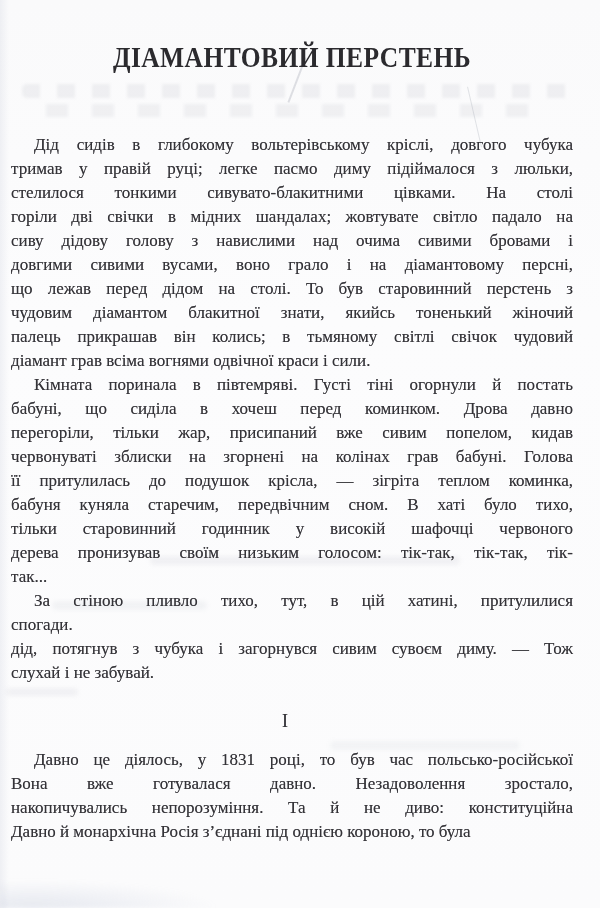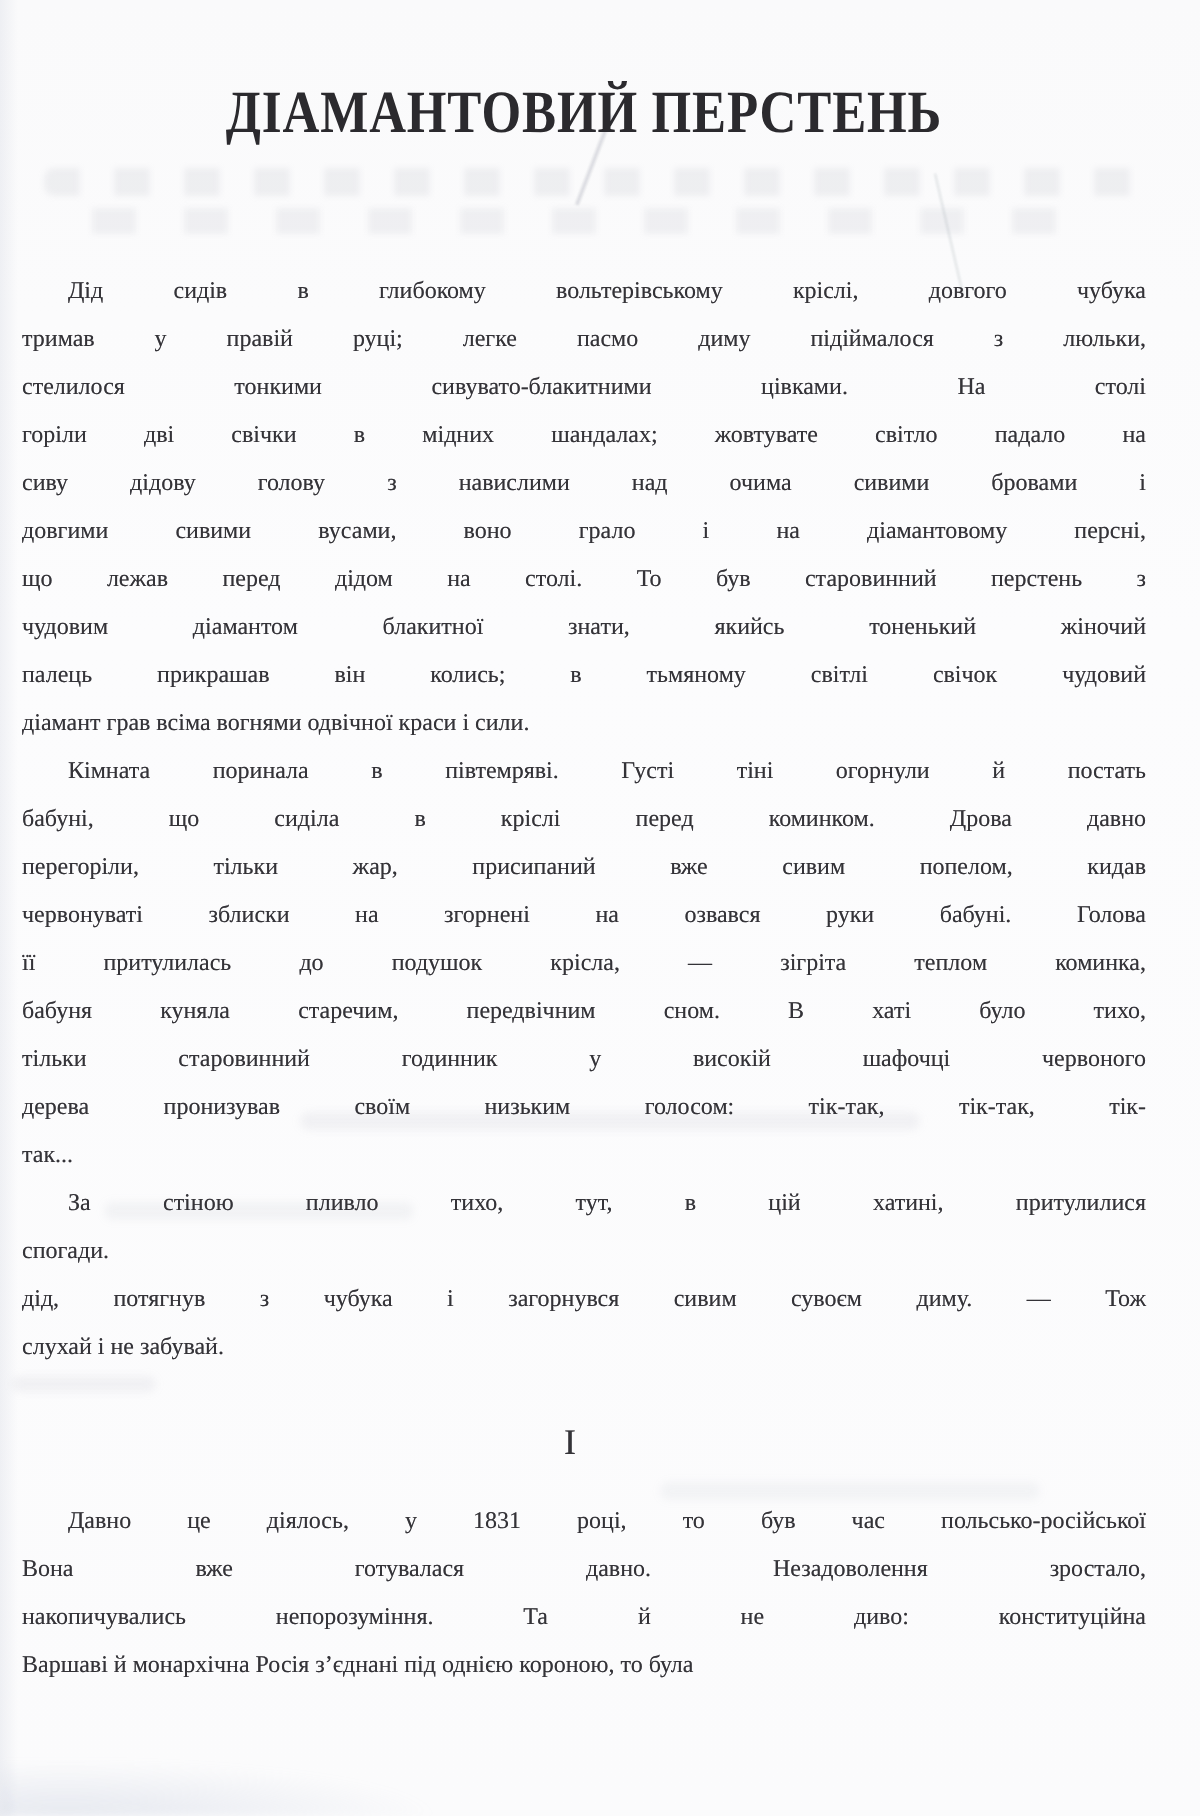--- a/index.html
+++ b/index.html
@@ -28,21 +28,21 @@
     white-space: nowrap;
   }
   .text-block {
     position: absolute;
     top: 133px; left: 11px; width: 562px;
     color: #343338;
     text-shadow: 0 0 0.3px rgba(52,51,56,0.55);
   }
   .para { margin: 0; }
   .line {
-    font-size: 12px;
+    font-size: 17px;
     line-height: 24px;
     text-align: justify;
     text-align-last: justify;
   }
   .line.first { text-indent: 23px; }
   .line.last  { text-align-last: left; }
   .section-heading {
     font-size: 18px;
     line-height: 24px;
     margin: 24px 0 15px;
@@ -127,39 +127,39 @@
         <div class="line">горіли дві свічки в мідних шандалах; жовтувате світло падало на</div>
         <div class="line">сиву дідову голову з навислими над очима сивими бровами і</div>
         <div class="line">довгими сивими вусами, воно грало і на діамантовому персні,</div>
         <div class="line">що лежав перед дідом на столі. То був старовинний перстень з</div>
         <div class="line">чудовим діамантом блакитної знати, якийсь тоненький жіночий</div>
         <div class="line">палець прикрашав він колись; в тьмяному світлі свічок чудовий</div>
         <div class="line last">діамант грав всіма вогнями одвічної краси і сили.</div>
       </div>
       <div class="para">
         <div class="line first">Кімната поринала в півтемряві. Густі тіні огорнули й постать</div>
-        <div class="line">бабуні, що сиділа в кріслі перед коминком. Дрова давно</div>
+        <div class="line">бабуні, що сиділа в хочеш перед коминком. Дрова давно</div>
         <div class="line">перегоріли, тільки жар, присипаний вже сивим попелом, кидав</div>
-        <div class="line">червонуваті зблиски на згорнені на озвався руки бабуні. Голова</div>
+        <div class="line">червонуваті зблиски на згорнені на колінах грав бабуні. Голова</div>
         <div class="line">її притулилась до подушок крісла, — зігріта теплом коминка,</div>
         <div class="line">бабуня куняла старечим, передвічним сном. В хаті було тихо,</div>
         <div class="line">тільки старовинний годинник у високій шафочці червоного</div>
         <div class="line">дерева пронизував своїм низьким голосом: тік-так, тік-так, тік-</div>
         <div class="line last">так...</div>
       </div>
       <div class="para">
         <div class="line first">За стіною пливло тихо, тут, в цій хатині, притулилися</div>
         <div class="line last">спогади.</div>
       </div>
       <div class="para">
         <div class="line">дід, потягнув з чубука і загорнувся сивим сувоєм диму. — Тож</div>
         <div class="line last">слухай і не забувай.</div>
       </div>
       <div class="section-heading">I</div>
       <div class="para">
         <div class="line first">Давно це діялось, у 1831 році, то був час польсько-російської</div>
         <div class="line">Вона вже готувалася давно. Незадоволення зростало,</div>
         <div class="line">накопичувались непорозуміння. Та й не диво: конституційна</div>
-        <div class="line last">Варшаві й монархічна Росія з’єднані під однією короною, то була</div>
+        <div class="line last">Давно й монархічна Росія з’єднані під однією короною, то була</div>
       </div>
     </div>
 
 </div>
 
 </body></html>

